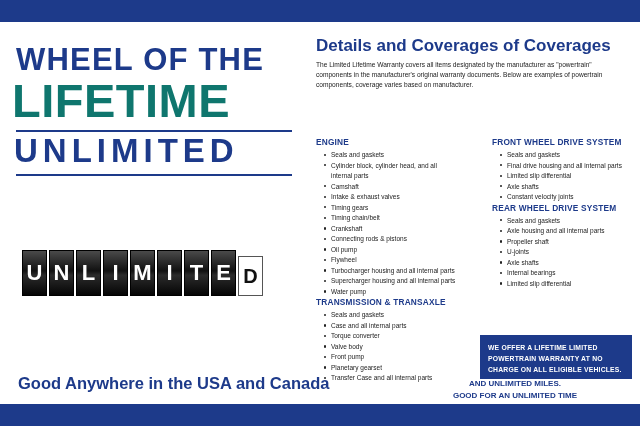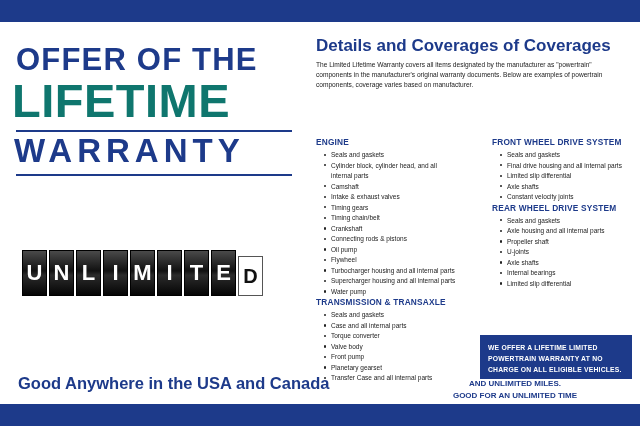--- a/index.html
+++ b/index.html
@@ -251,25 +251,25 @@
 </head>
 <body>
 
 <div class="page">
 
   <div class="band-top"></div>
 
   <div class="content">
 
     <div class="left">
-      <div class="home-of-the">OFFER OF THE</div>
+      <div class="home-of-the">WHEEL OF THE</div>
       <div class="rule-top"></div>
       <div class="lifetime">LIFETIME</div>
       <div class="rule-bottom"></div>
-      <div class="warranty">WARRANTY</div>
+      <div class="warranty">UNLIMITED</div>
 
       <div class="odometer">
         <div class="odo-cell">U</div>
         <div class="odo-cell">N</div>
         <div class="odo-cell">L</div>
         <div class="odo-cell">I</div>
         <div class="odo-cell">M</div>
         <div class="odo-cell">I</div>
         <div class="odo-cell">T</div>
         <div class="odo-cell">E</div>

